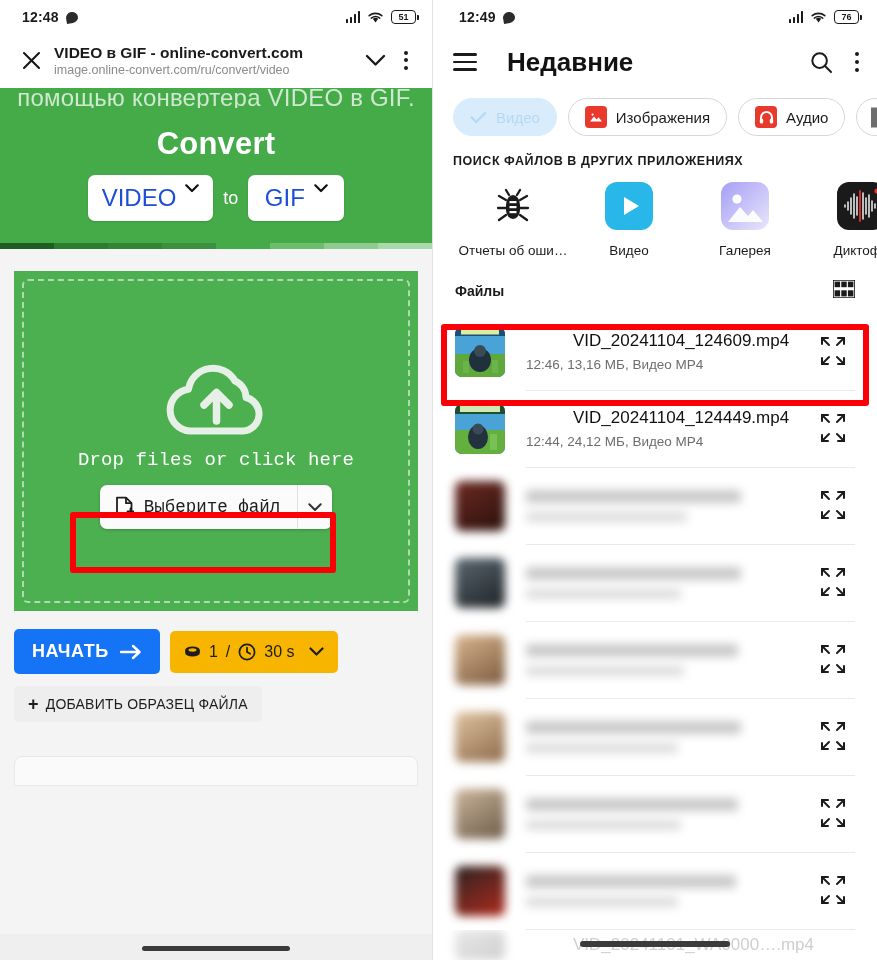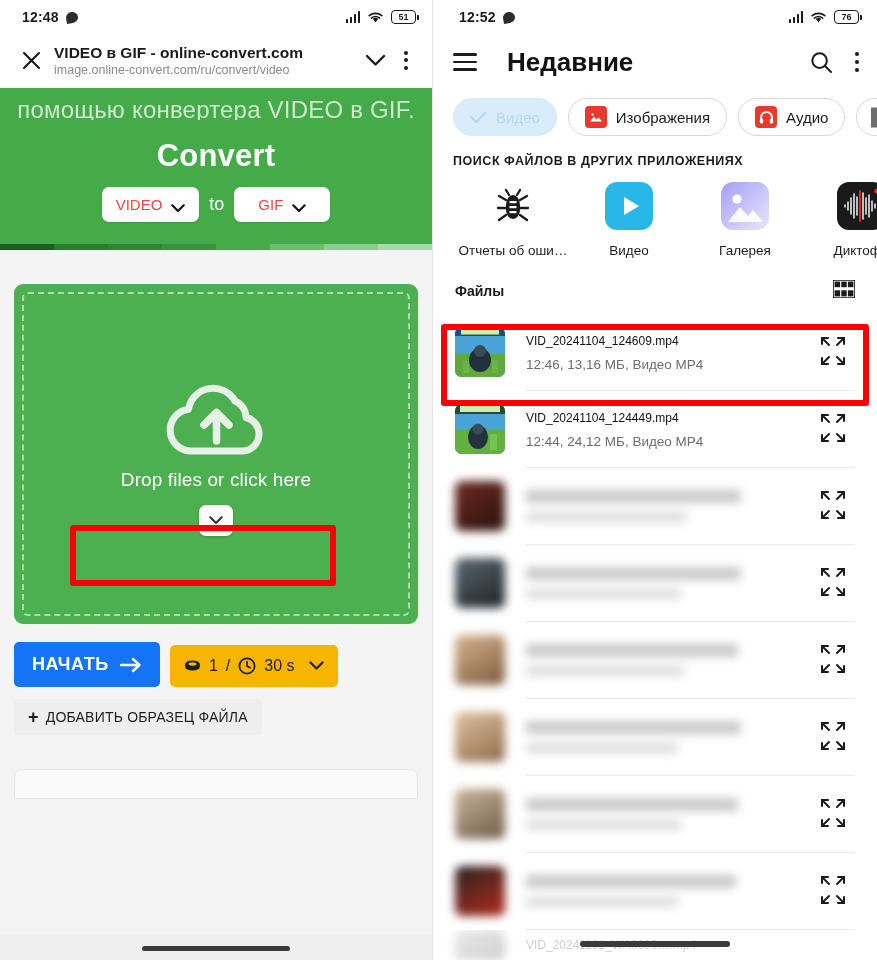--- a/index.html
+++ b/index.html
@@ -44,39 +44,39 @@
           font-size:22px; color:#161616; font-weight:300;}
   .bb-txt { flex:1; padding:3px 6px 0 6px; overflow:hidden;}
   .bb-title { font-size:15.5px; font-weight:bold; color:#1a1a1a; white-space:nowrap;
               overflow:hidden; line-height:19px;}
   .bb-url { font-size:12.5px; color:#8b8b8b; white-space:nowrap; overflow:hidden; line-height:17px;}
   .bb-chev { width:34px;height:40px;display:flex;align-items:center;justify-content:center;}
   .bb-kebab { width:28px;height:40px;display:flex;flex-direction:column;align-items:center;
               justify-content:center;gap:3.5px;}
   .bb-kebab i{width:4px;height:4px;border-radius:50%;background:#1b1b1b;display:block;}
 
-  .hero { background:#45ab48; position:relative; padding-top:12px; }
+  .hero { background:#45ab48; position:relative; padding-top:0; }
   .hero-cut { font-size:24px; color:#cfe8d0; text-align:center; line-height:20px;
               height:20px; overflow:hidden; font-weight:400; letter-spacing:.2px;}
   .hero-title { text-align:center; font-size:31px; font-weight:bold; color:#fff;
                 padding-top:18px; letter-spacing:.2px;}
   .hero-row { display:flex; align-items:center; justify-content:center; gap:10px;
               padding:13px 0 22px; }
-  .sel { background:#fff; border-radius:7px; padding:9px 14px; font-size:15px;
-         color:#ef4444; display:flex; align-items:flex-end; gap:9px; min-width:96px;
+  .sel { background:#fff; border-radius:7px; padding:9px 14px; font-size:24px;
+         color:#1d4ed8; display:flex; align-items:flex-start; gap:9px; min-width:96px;
          justify-content:center; box-shadow:0 1px 2px rgba(0,0,0,.12);}
   .hero-to { font-size:18px; color:#fff; }
   .stripe { display:flex; height:6px; width:100%; }
   .stripe span { flex:1; display:block; }
 
   .page-bg { background:#f4f4f4; height:100%; }
 
   .drop-outer {
-    margin:34px 14px 0; background:#4caf50; border-radius:9px; height:340px;
-    display:flex; align-items:center; justify-content:center; position:relative;
+    margin:22px 14px 0; background:#4caf50; border-radius:0; height:340px;
+    display:flex; align-items:center; justify-content:center; position:relative;font-family:Liberation Mono, monospace;
   }
   .drop-inner {
     position:absolute; inset:8px; border:2px dashed rgba(255,255,255,.55);
     border-radius:6px;
   }
   .drop-content { position:relative; text-align:center; width:100%; }
   .cloud { margin:0 auto 6px; display:block; }
   .drop-label { color:#fff; font-size:19px; letter-spacing:.1px; margin-bottom:14px;}
   .choose-wrap { display:flex; justify-content:center; }
   .choose-btn {
@@ -84,21 +84,21 @@
     box-shadow:0 1px 3px rgba(0,0,0,.2); overflow:hidden;
   }
   .choose-main { display:flex; align-items:center; gap:10px; padding:11px 17px 11px 15px;
                  font-size:17.5px; color:#1d1d1d; border-right:1px solid #e0e0e0;}
   .choose-caret { padding:11px 10px; display:flex; align-items:center;}
 
   .hl-red {
     position:absolute; border:6px solid #fb0007; border-radius:3px; pointer-events:none;
   }
 
-  .actions { display:flex; gap:10px; padding:18px 14px 0; align-items:flex-end;}
+  .actions { display:flex; gap:10px; padding:18px 14px 0; align-items:center;}
   .btn-start {
     background:#1574f5; color:#fff; border-radius:5px; padding:12px 18px;
     font-size:18px; font-weight:bold; letter-spacing:.6px; display:flex;
     align-items:center; gap:11px;
   }
   .btn-credits {
     background:#f7b500; border-radius:5px; padding:12px 14px; display:flex;
     align-items:center; gap:8px; font-size:16px; color:#1d1d1d; font-weight:500;
   }
   .btn-sample {
@@ -147,21 +147,21 @@
 
   .files-head { display:flex; align-items:center; padding:22px 22px 0 22px; }
   .files-head-label{font-size:14px;font-weight:bold;color:#1b1b1b;}
   .grid-ic{margin-left:auto;}
 
   .file-row { display:flex; align-items:center; padding:0 22px 0 22px; height:76px;
               position:relative; }
   .thumb { width:50px;height:50px;border-radius:7px;flex:none;overflow:hidden;
            background:#89c;}
   .f-txt { flex:1; margin-left:21px; overflow:hidden;}
-  .f-name { font-size:12px; color:#111; white-space:nowrap; overflow:hidden; line-height:22px;}
+  .f-name { font-size:17px; color:#111; white-space:nowrap; overflow:hidden; line-height:22px;margin-left:47px;}
   .f-meta { font-size:13.5px; color:#6d6d6d; margin-top:4px; line-height:18px;}
   .f-exp { width:42px; height:42px; flex:none; position:relative;}
   .divider { height:1px; background:#e9e9e9; margin-left:93px; margin-right:22px;}
   .blurry { filter: blur(5px); }
   .bar-txt { height:13px; border-radius:3px; background:#c9c9c9; }
   .bar-txt.sm { height:10px; background:#dcdcdc; margin-top:9px; }
   .r-gesture { position:absolute; bottom:13px; left:50%; transform:translateX(-50%);
                width:150px; height:6px; border-radius:3px; background:#3b3b3b; }
 </style>
 </head>
@@ -247,20 +247,28 @@
       <div class="drop-outer">
         <div class="drop-inner"></div>
         <div class="drop-content">
           <svg class="cloud" width="123" height="90" viewBox="0 0 123 90">
             <path d="M35 78 a21 21 0 0 1 -1.5 -41.8 a25 25 0 0 1 46.5 -8.2 a18 18 0 0 1 11 16.5 a17 17 0 0 1 -3 33.5 Z" fill="none" stroke="#e6f0e6" stroke-width="7" stroke-linejoin="round"></path>
             <path d="M61.5 68 L61.5 40 M49 52 L61.5 39.5 L74 52" fill="none" stroke="#e6f0e6" stroke-width="7.5" stroke-linecap="round" stroke-linejoin="round"></path>
           </svg>
           <div class="drop-label">Drop files or click here</div>
           <div class="choose-wrap">
             <div class="choose-btn">
+              <div class="choose-main">
+                <svg width="19" height="22" viewBox="0 0 19 22">
+                  <path d="M2 1.6 h9 l5.5 5.5 v13.3 h-14.5 Z" fill="none" stroke="#1d1d1d" stroke-width="1.8" stroke-linejoin="round"></path>
+                  <path d="M11 1.6 v5.6 h5.5" fill="none" stroke="#1d1d1d" stroke-width="1.8" stroke-linejoin="round"></path>
+                  <path d="M12.5 15.5 h6 M15.5 12.5 v6" stroke="#1d1d1d" stroke-width="1.8" stroke-linecap="round"></path>
+                </svg>
+                <span>Выберите файл</span>
+              </div>
               <div class="choose-caret">
                 <svg width="14" height="9" viewBox="0 0 14 9">
                     <path d="M1.3 1.3 L7 7 L12.7 1.3" stroke="#333" stroke-width="2" fill="none" stroke-linecap="round" stroke-linejoin="round"></path>
                   </svg>
               </div>
             </div>
           </div>
         </div>
         <div class="hl-red" style="left:56px; top:241px; width:266px; height:61px;"></div>
       </div>
@@ -299,21 +307,21 @@
       <div class="ghost-card"></div>
     </div>
 
     <div class="left-bottom-bar"></div>
     <div class="gesture"></div>
   </div>
 
   <div class="right">
 
     <div class="r-statusbar">
-      <span class="sb-time">12:52</span>
+      <span class="sb-time">12:49</span>
       <span class="sb-dot"></span>
       <span class="sb-right">
         <span class="bars">
             <i></i>
             <i></i>
             <i></i>
             <i></i>
           </span>
         <svg width="17" height="13" viewBox="0 0 17 13">
           <path d="M8.5 11.6 L11.2 7.8 a4.6 4.6 0 0 0-5.4 0 Z" fill="#1b1b1b"></path>

